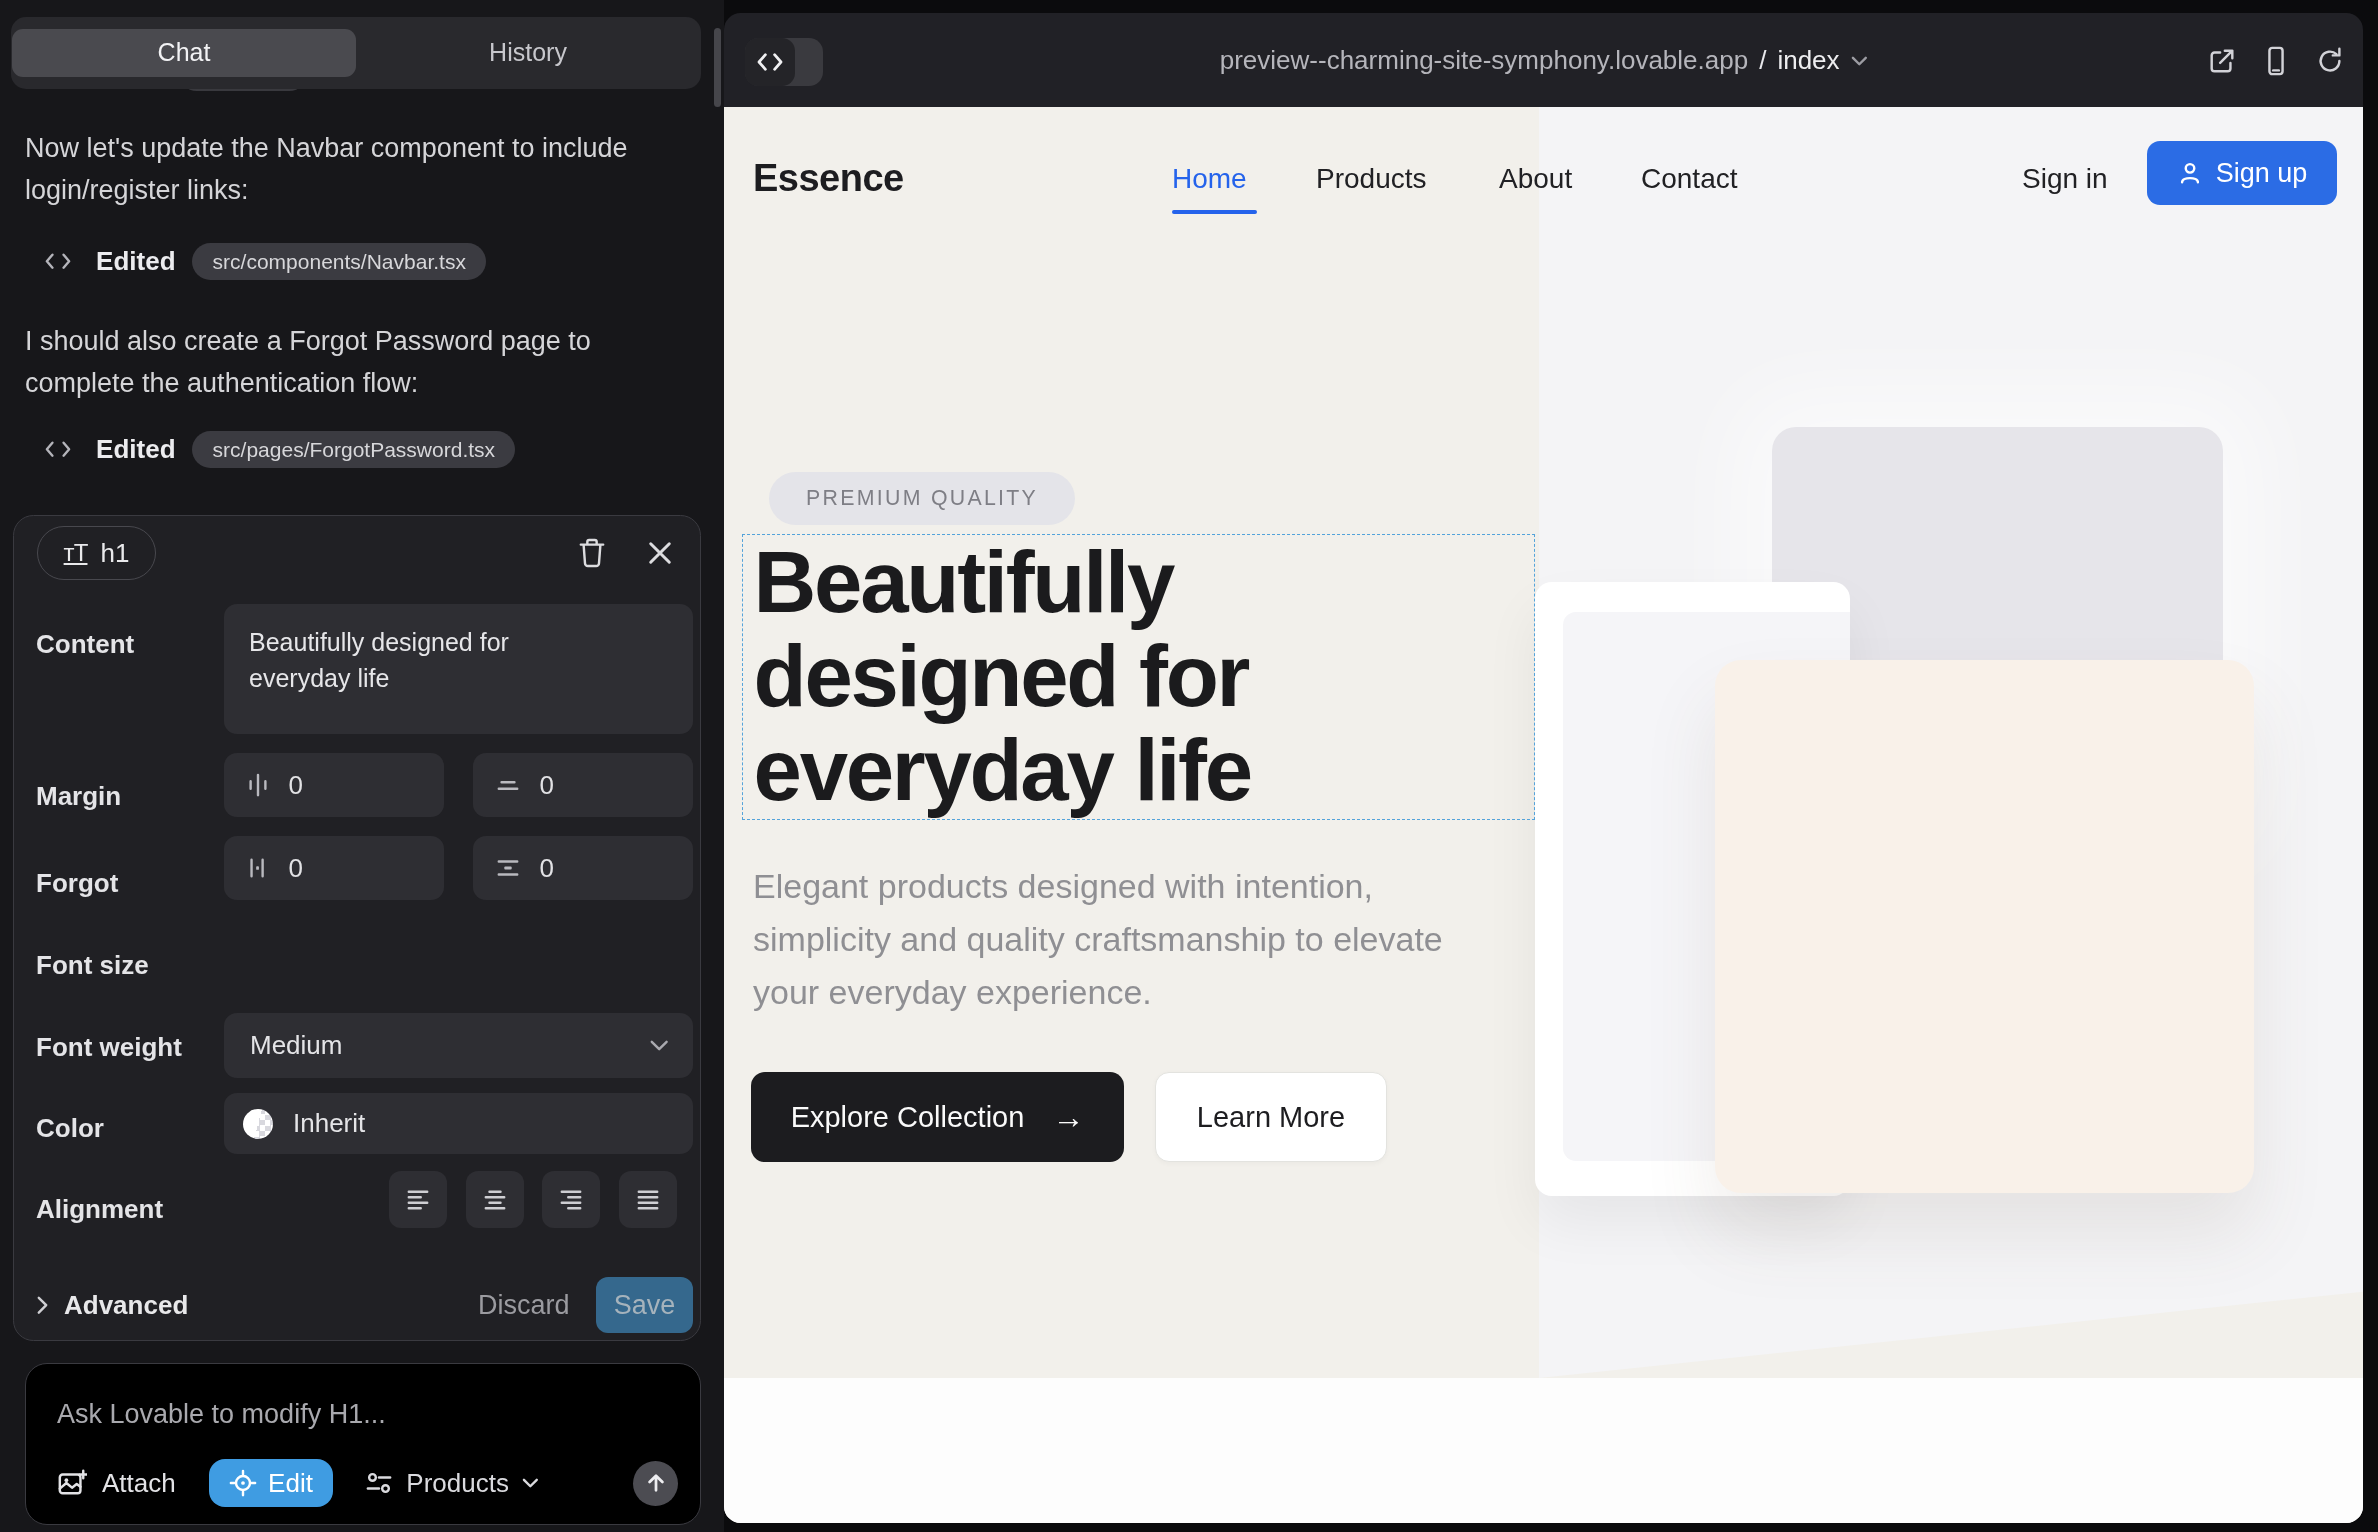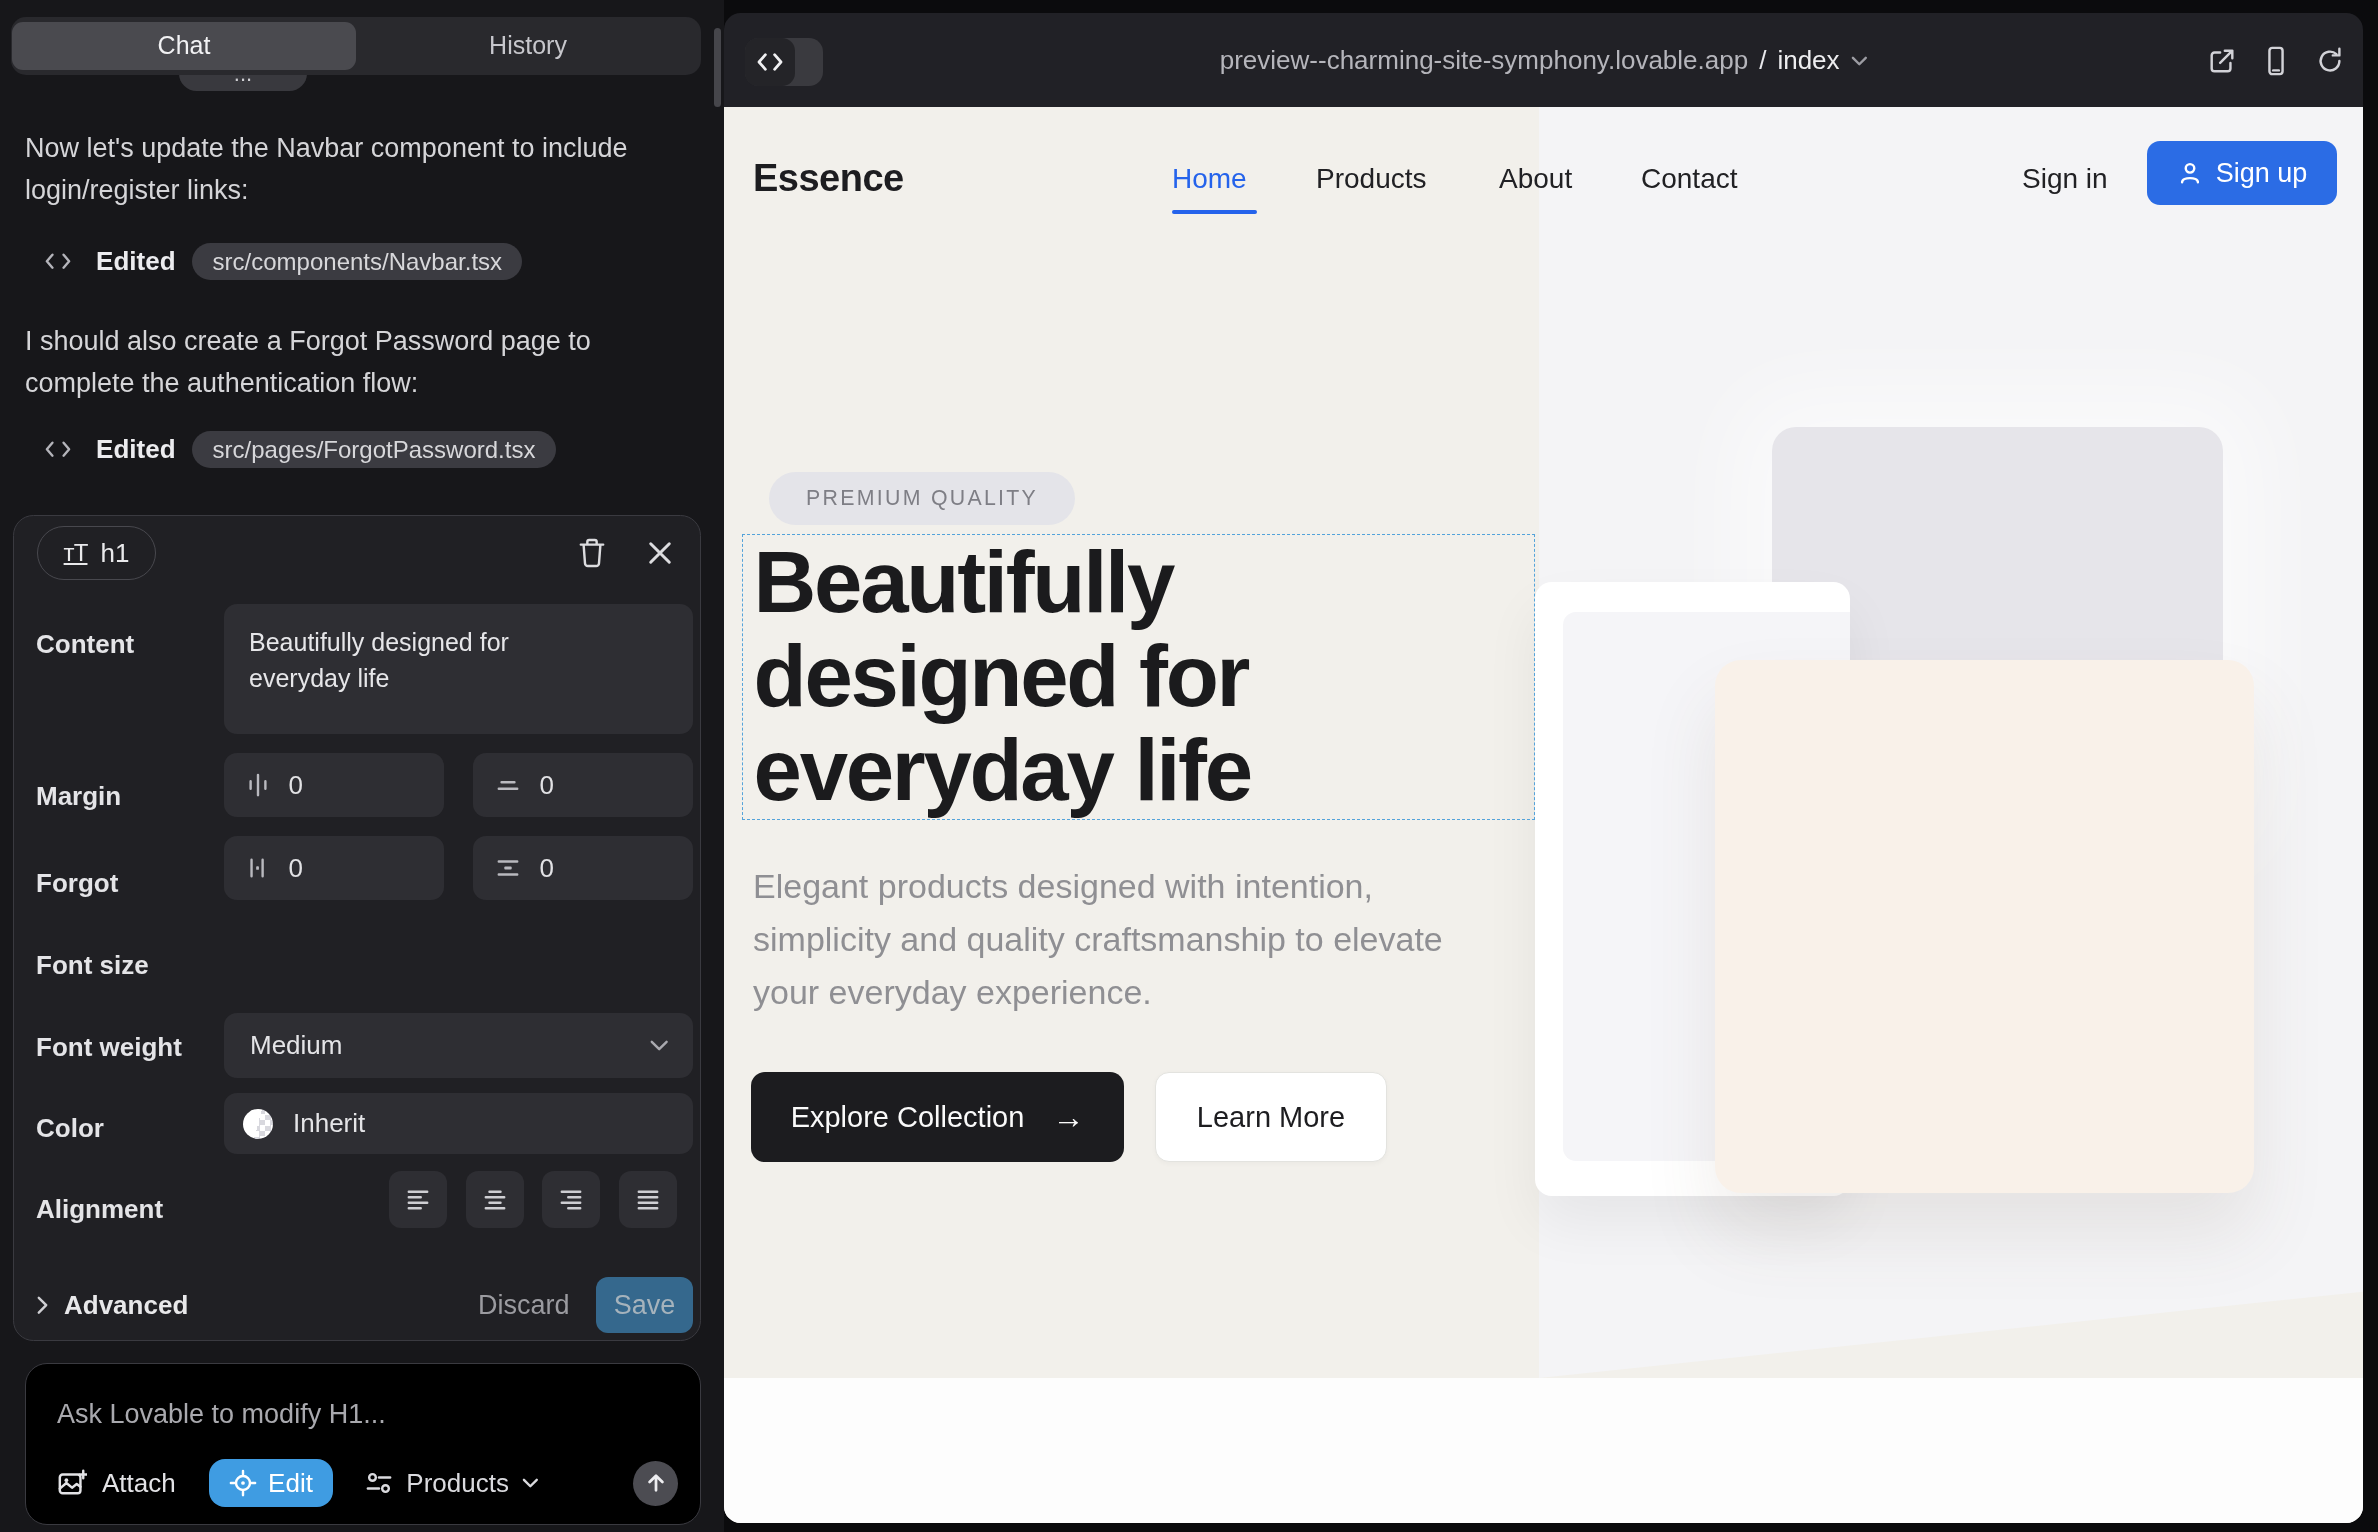--- a/index.html
+++ b/index.html
@@ -8,21 +8,21 @@
     position:relative; overflow:hidden;
     background:#0c0c0e;
     font-family:"Liberation Sans", sans-serif;
     -webkit-font-smoothing:antialiased;
   }
   svg { display:block; }
 
   
   .left-panel { position:absolute; left:0; top:0; width:724px; height:1532px; background:#17171a; }
 
-  .tab-bar { position:absolute; left:11px; top:16.7px; width:690px; height:58px;
+  .tab-bar { position:absolute; left:11px; top:16.7px; width:690px; height:72px;
     background:#29292d; border-radius:15px; display:flex; align-items:center; padding:1px; z-index:3; }
   .tab { flex:1; height:48px; display:flex; align-items:center; justify-content:center;
     font-size:25px; color:#c7c7cc; border-radius:11px; font-weight:500; }
   .tab.active { background:#4a4a4f; color:#f2f2f4; }
 
   .cut-pill { position:absolute; left:179px; top:54px; width:128px; height:37px;
     background:#39393e; border-radius:17.6px; z-index:1; color:#cfcfd3; font-size:22px;
     display:flex; align-items:flex-end; justify-content:center; padding-bottom:3.7px; }
 
   .chat-scrollbar { position:absolute; left:714px; top:28px; width:6.5px; height:79px;
@@ -31,21 +31,21 @@
   .chat-msg { position:absolute; left:25px; width:654px; font-size:27px; line-height:42px; color:#d5d5d8; }
   .msg-1 { top:127px; }
   .msg-2 { top:320px; }
 
   .edited-row { position:absolute; left:44px; display:flex; align-items:center; gap:16.7px; }
   .row-1 { top:243px; }
   .row-2 { top:431px; }
   .code-icon { color:#b4b4ba; }
   .edited-label { font-size:26px; font-weight:700; color:#ececef; margin-left:7.4px; }
   .file-pill { background:#3b3b41; border-radius:18.6px; height:37px; display:flex; align-items:center;
-    padding:0 20.4px; font-size:24px; color:#d7d7da; }
+    padding:0 20.4px; font-size:21px; color:#d7d7da; }
 
   
   .editor { position:absolute; left:13px; top:515px; width:688px; height:826px;
     background:#202024; border:1.4px solid #3a3a40; border-radius:20.4px; z-index:2; }
   .tag-pill { position:absolute; left:23px; top:10.2px; width:119px; height:54px;
     border:1.4px solid #48484e; border-radius:27px; display:flex; align-items:center;
     justify-content:center; gap:13px; color:#e9e9eb; }
   .tag-tt { font-size:24px; letter-spacing:-0.9px;text-decoration:underline; }
   .tag-h1 { font-size:26px; font-weight:500; }
   .icon-btn { position:absolute; top:20.4px; width:33px; height:33px; color:#dcdcdf;

